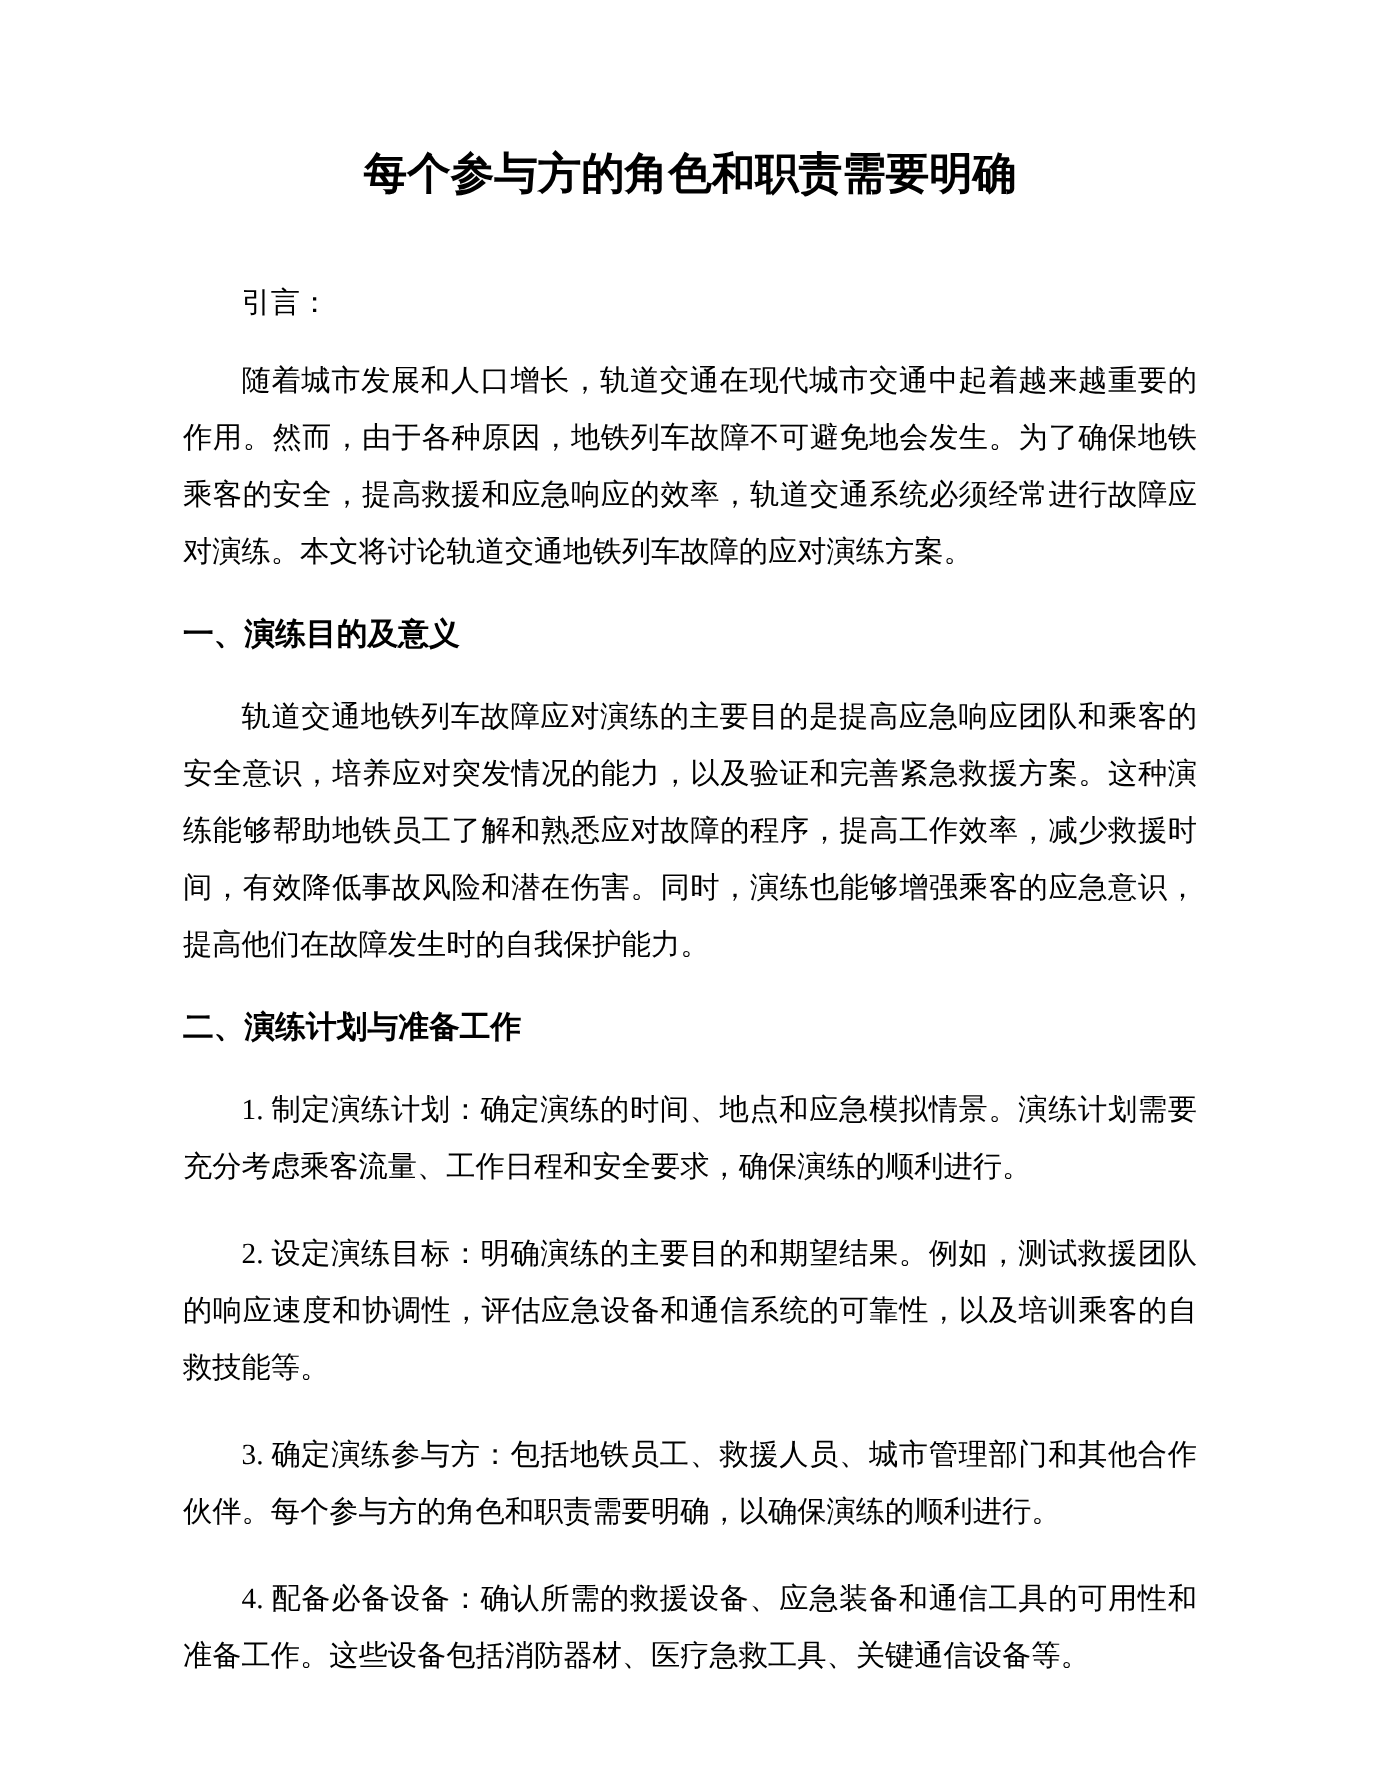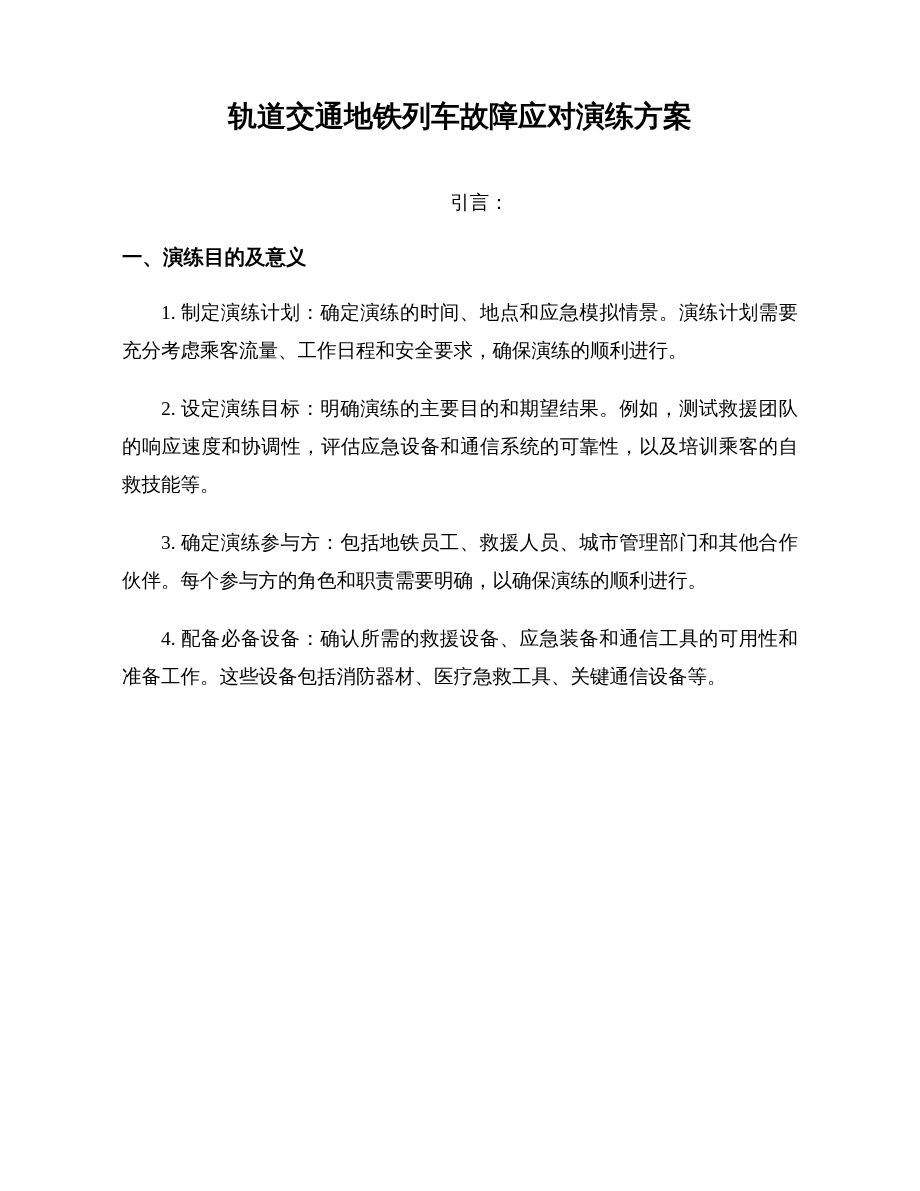--- a/index.html
+++ b/index.html
@@ -49,47 +49,50 @@
     line-height: 1.3;
   }
   .para {
     font-size: 19.5px;
     line-height: 38px;
     text-align: justify;
     text-indent: 2em;
     margin: 0 0 20px 0;
   }
   .para.label {
-    text-align: center;
+    text-align: left;
     margin-bottom: 14px;
     margin-top: 28px;
   }
   .sec-heading {
     font-size: 20.5px;
     font-weight: bold;
     line-height: 30px;
     margin: 20px 0 22px 0;
   }
 </style>
 </head>
 <body>
 
 <div class="page">
 
 
   <div class="content">
 
-    <h1 class="doc-title">轨道交通地铁列车故障应对演练方案</h1>
+    <h1 class="doc-title">每个参与方的角色和职责需要明确</h1>
 
     <p class="para label">引言：</p>
 
+    <p class="para">随着城市发展和人口增长，轨道交通在现代城市交通中起着越来越重要的作用。然而，由于各种原因，地铁列车故障不可避免地会发生。为了确保地铁乘客的安全，提高救援和应急响应的效率，轨道交通系统必须经常进行故障应对演练。本文将讨论轨道交通地铁列车故障的应对演练方案。</p>
 
     <h2 class="sec-heading">一、演练目的及意义</h2>
 
+    <p class="para">轨道交通地铁列车故障应对演练的主要目的是提高应急响应团队和乘客的安全意识，培养应对突发情况的能力，以及验证和完善紧急救援方案。这种演练能够帮助地铁员工了解和熟悉应对故障的程序，提高工作效率，减少救援时间，有效降低事故风险和潜在伤害。同时，演练也能够增强乘客的应急意识，提高他们在故障发生时的自我保护能力。</p>
 
+    <h2 class="sec-heading">二、演练计划与准备工作</h2>
 
     <p class="para">1. 制定演练计划：确定演练的时间、地点和应急模拟情景。演练计划需要充分考虑乘客流量、工作日程和安全要求，确保演练的顺利进行。</p>
 
     <p class="para">2. 设定演练目标：明确演练的主要目的和期望结果。例如，测试救援团队的响应速度和协调性，评估应急设备和通信系统的可靠性，以及培训乘客的自救技能等。</p>
 
     <p class="para">3. 确定演练参与方：包括地铁员工、救援人员、城市管理部门和其他合作伙伴。每个参与方的角色和职责需要明确，以确保演练的顺利进行。</p>
 
     <p class="para">4. 配备必备设备：确认所需的救援设备、应急装备和通信工具的可用性和准备工作。这些设备包括消防器材、医疗急救工具、关键通信设备等。</p>
 
   </div>

